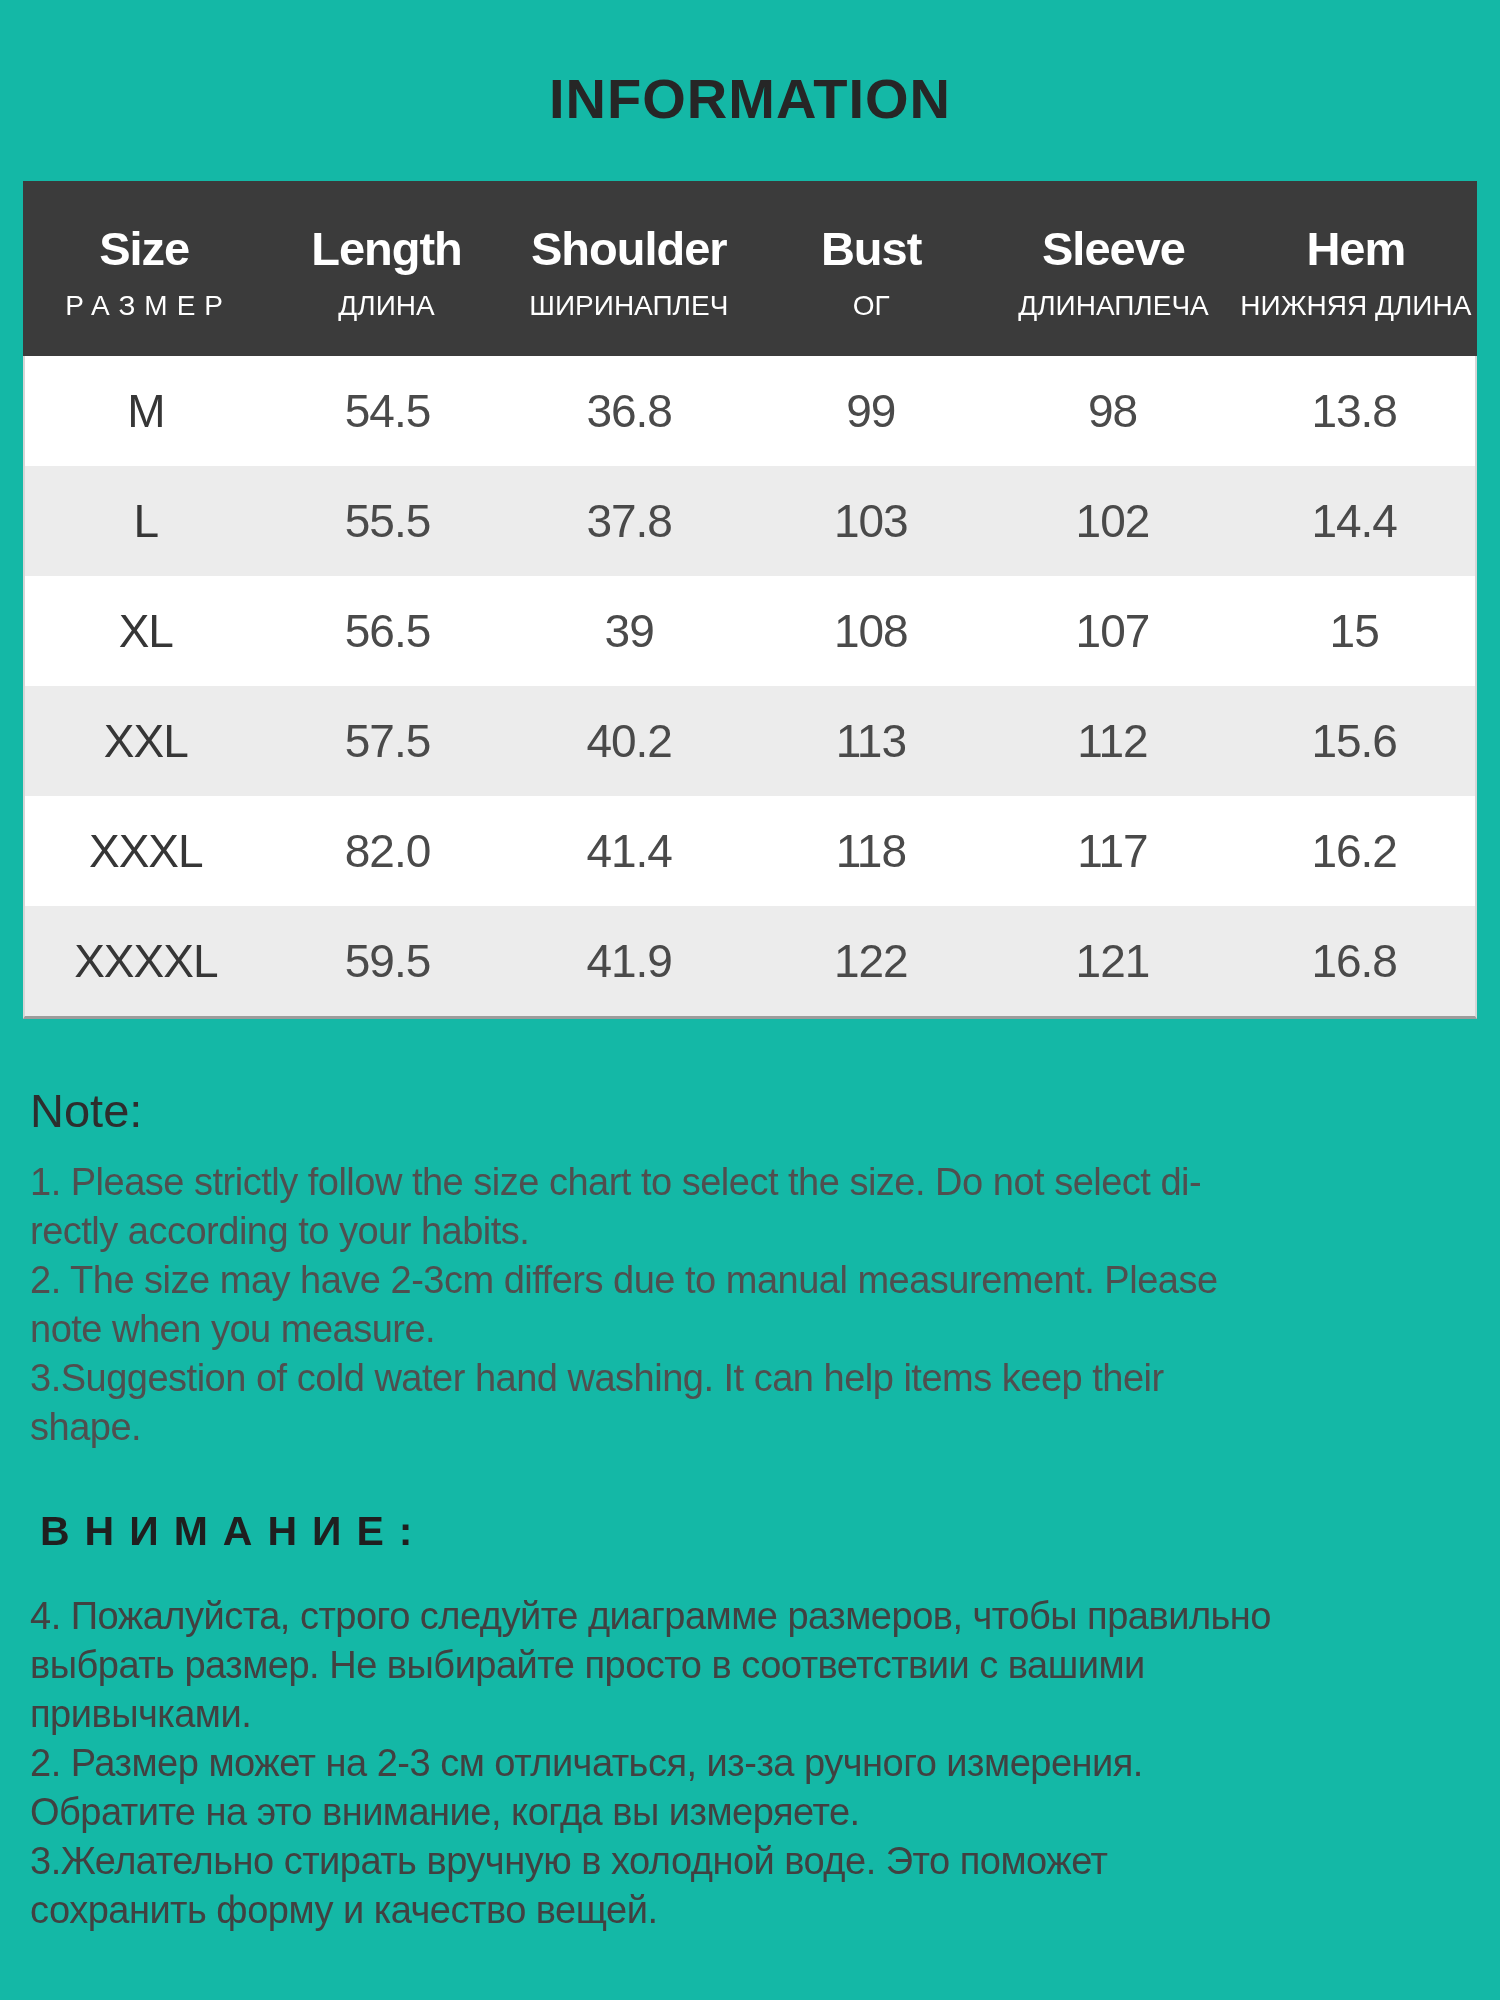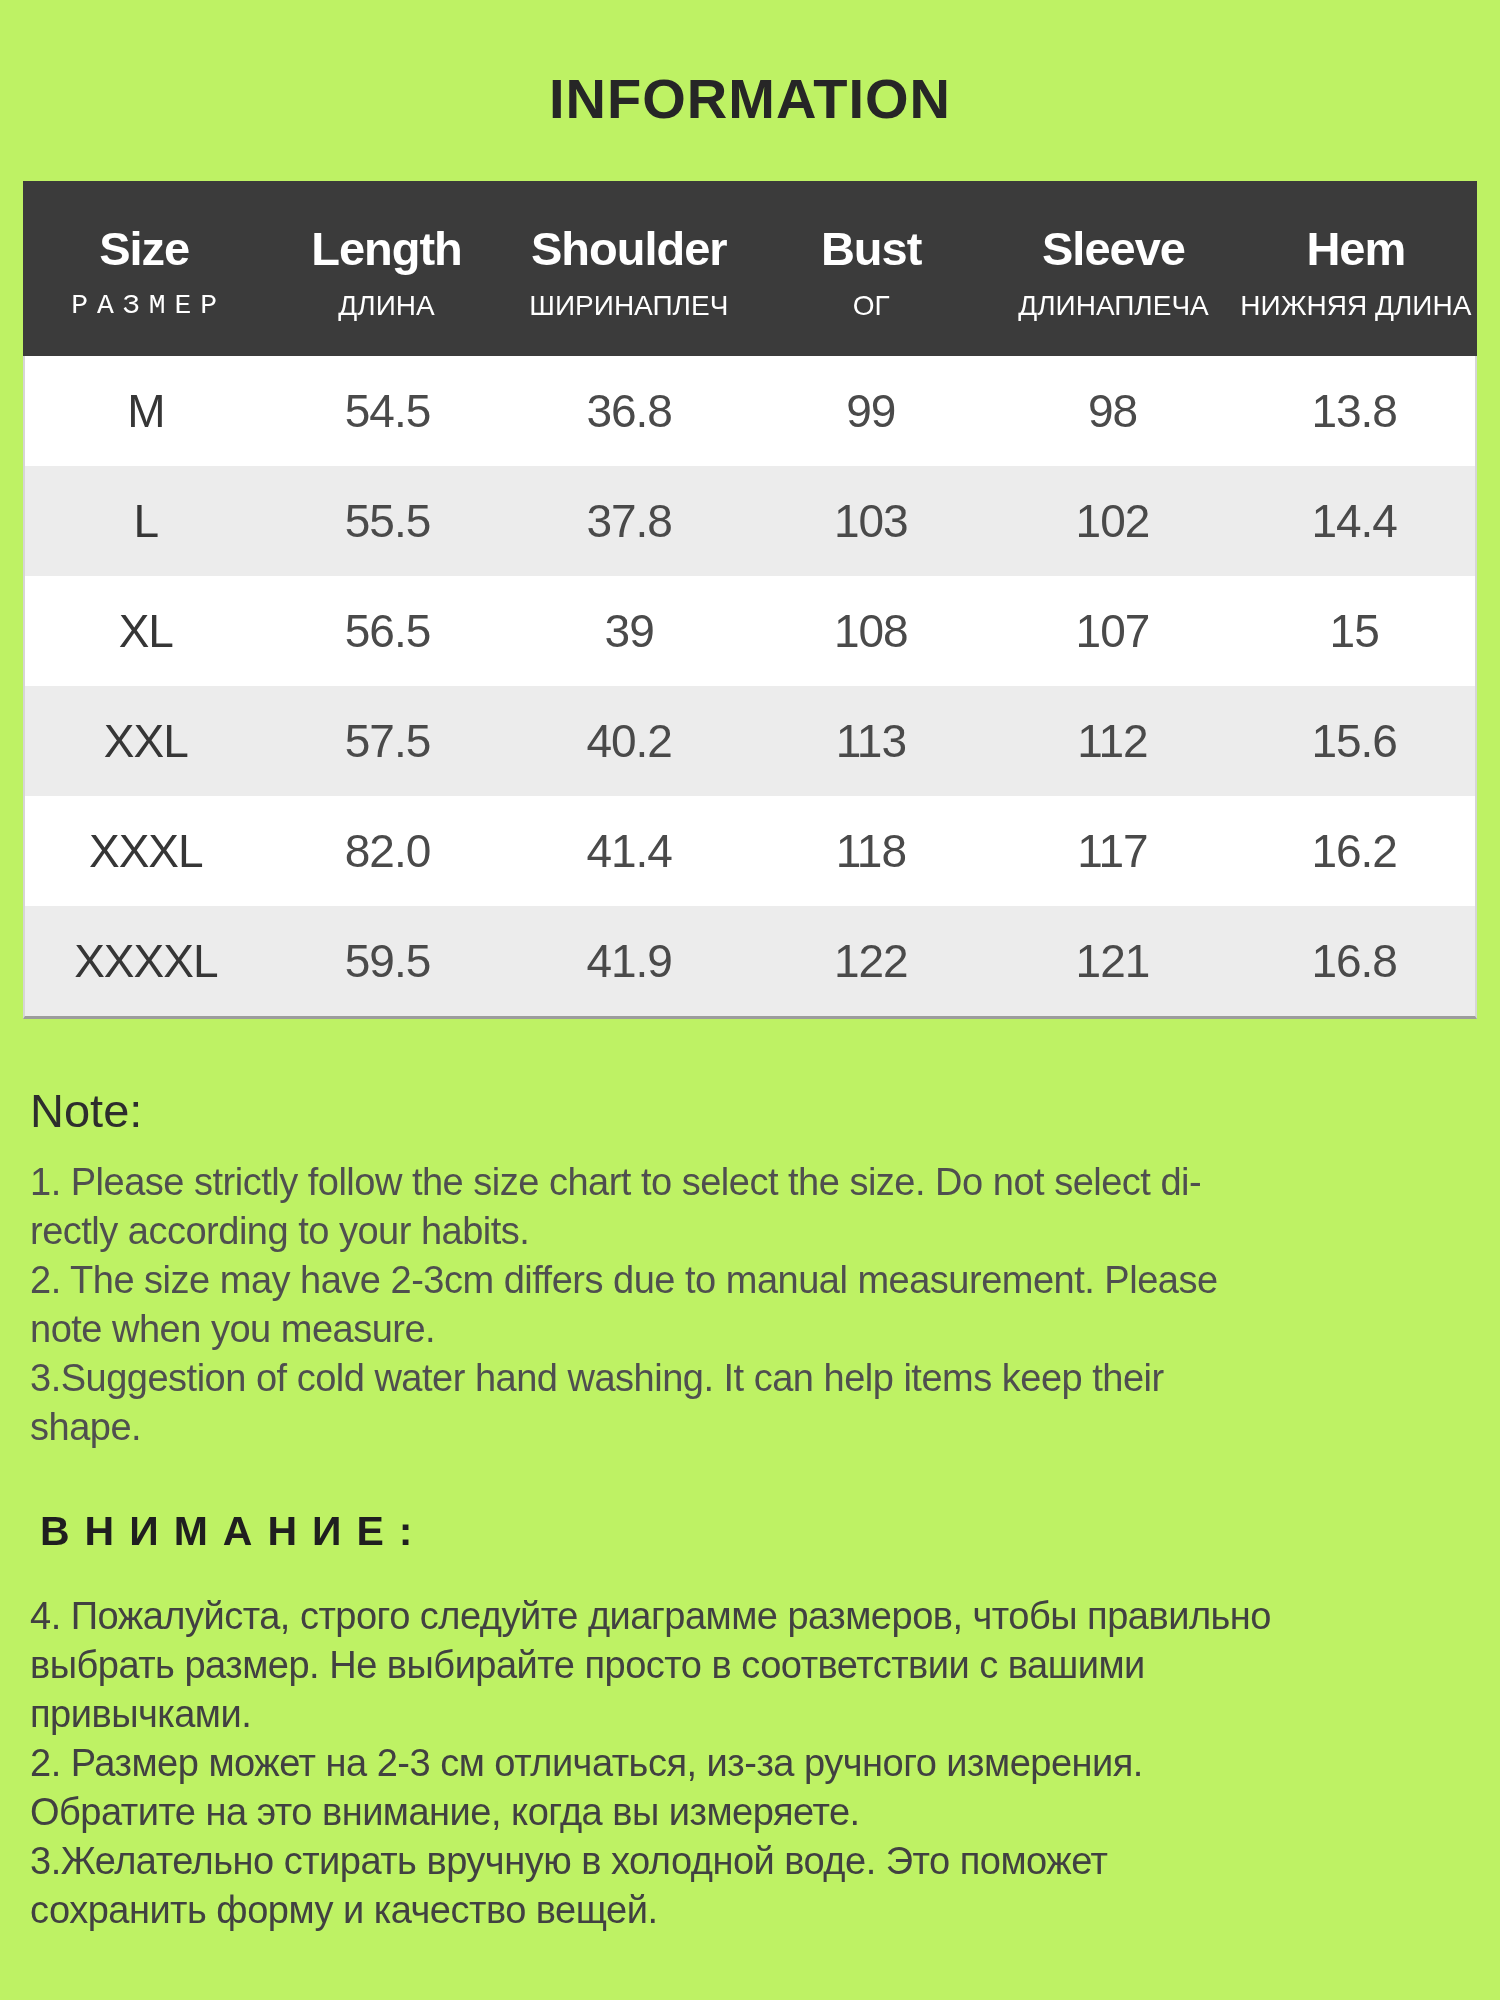--- a/index.html
+++ b/index.html
@@ -11,21 +11,21 @@
   *{margin:0;padding:0;box-sizing:border-box;}
   html,body{background:#ffffff;}
   body{
     font-family:"Liberation Sans","DejaVu Sans",sans-serif;
     color:var(--ink);
   }
   .page{
     position:relative;
     width:1500px;
     height:2000px;
-    background:#bef264;
+    background:#14b8a6;
     overflow:hidden;
   }
   
   .title{
     position:absolute;
     top:66px; left:0; width:100%;
     text-align:center;
     font-size:56px;
     font-weight:800;
     letter-spacing:1px;
@@ -58,21 +58,21 @@
     letter-spacing:-1px;
     line-height:1;
   }
   .th-ru{
     font-size:28px;
     font-weight:400;
     letter-spacing:0px;
     line-height:1;
     white-space:nowrap;
   }
-  .th-ru.spaced{letter-spacing:9px;margin-right:-9px;font-family:Liberation Mono, monospace;}
+  .th-ru.spaced{letter-spacing:9px;margin-right:-9px;}
   .tbody{
     border-left:2px solid #d6d6d6;
     border-right:2px solid #d6d6d6;
     border-bottom:3px solid #9c9c9c;
   }
   .trow{
     display:grid;
     grid-template-columns:repeat(6,1fr);
     align-items:center;
     height:110px;

